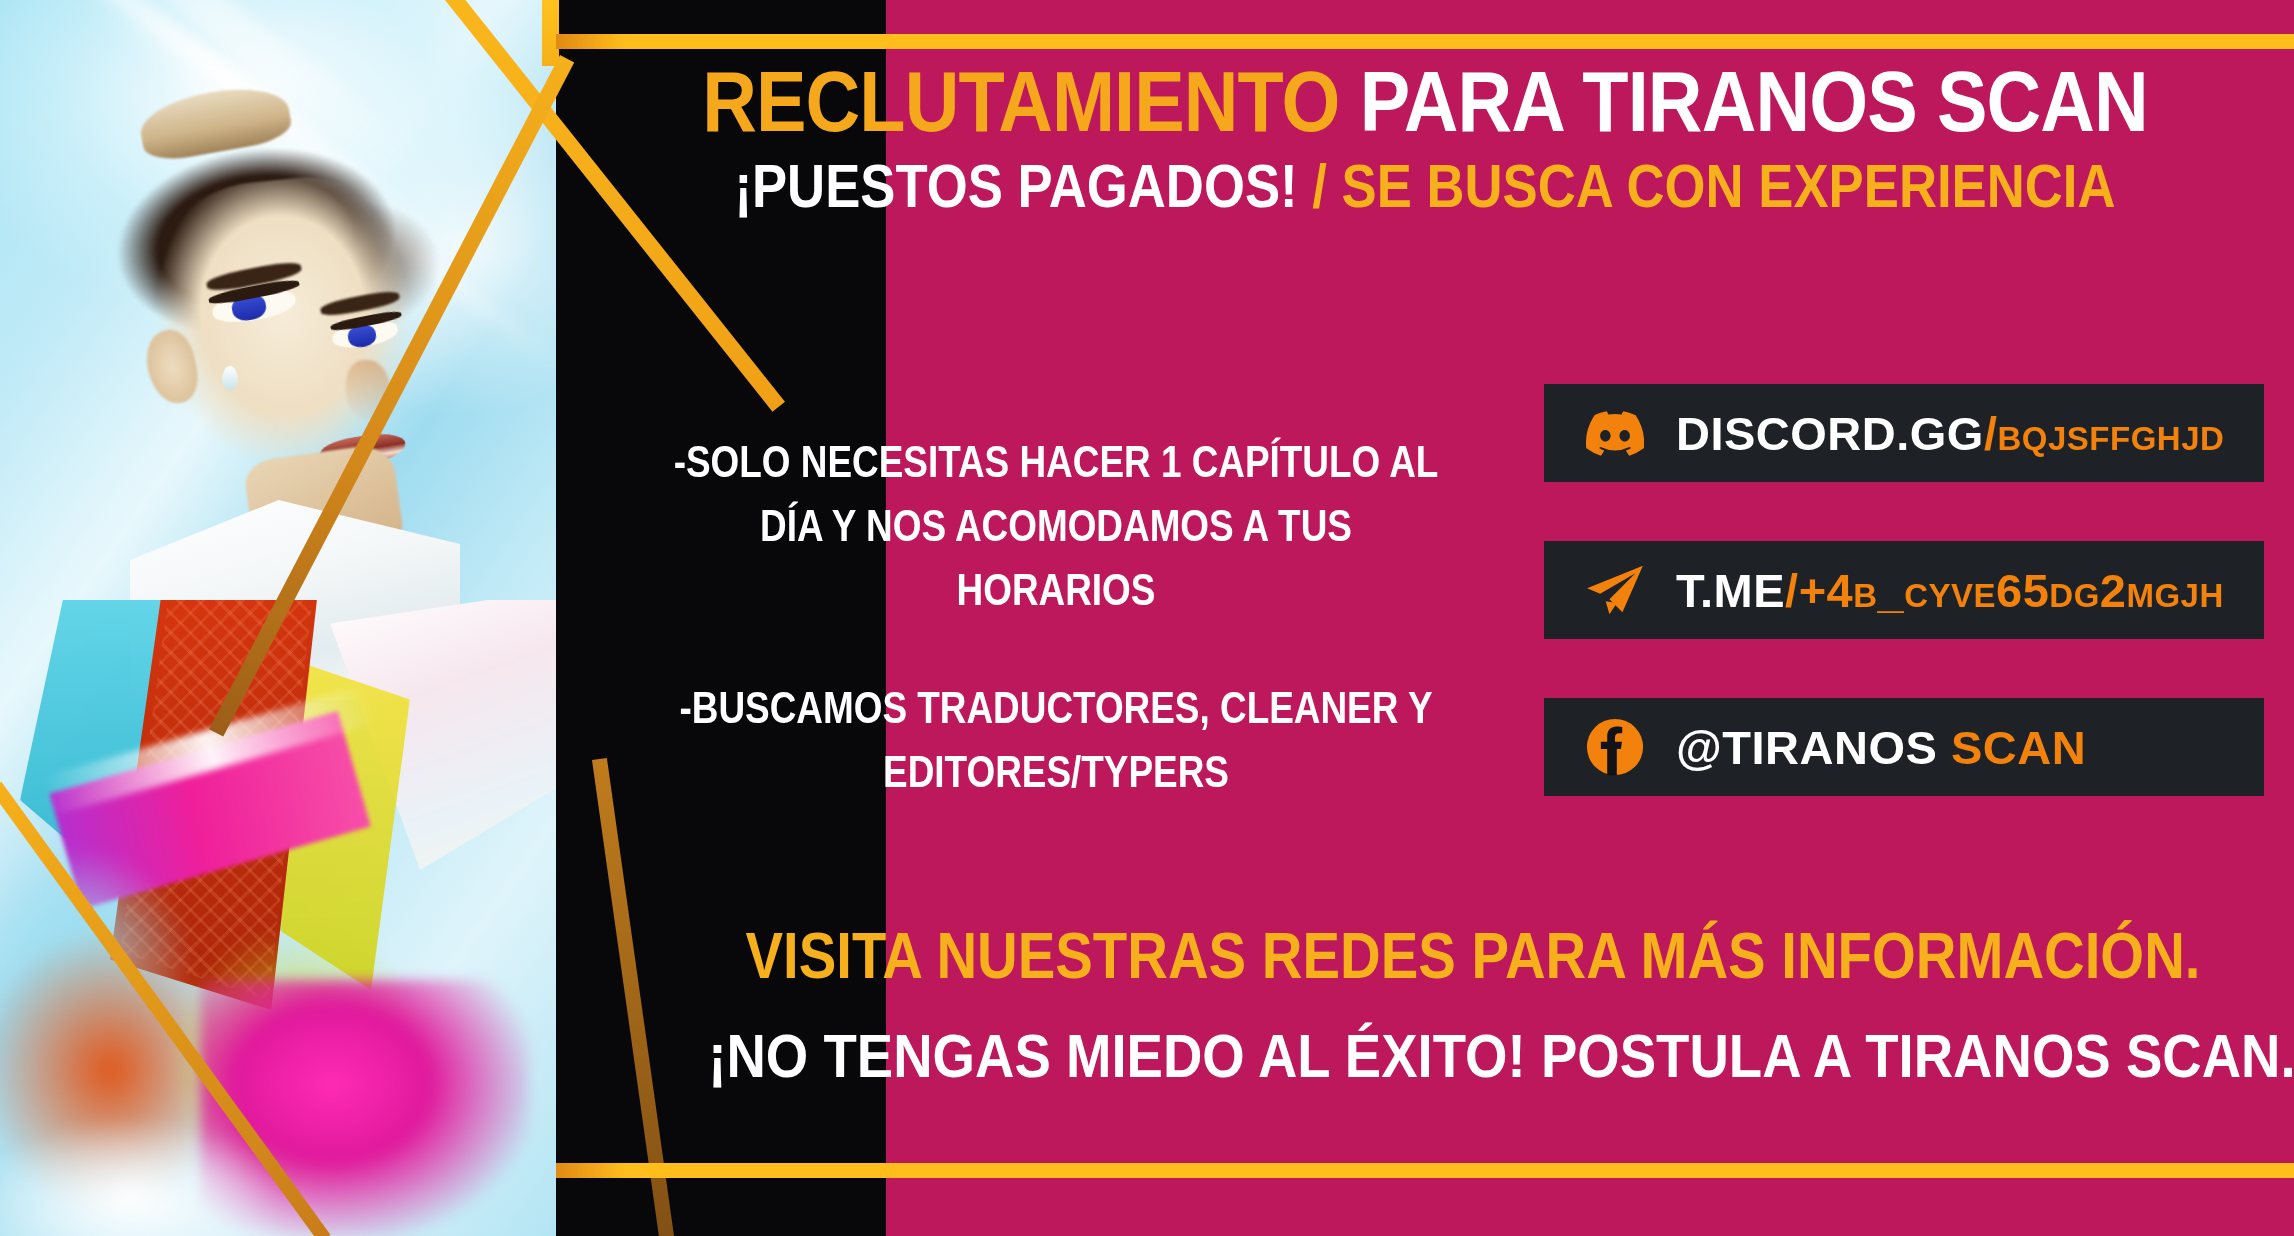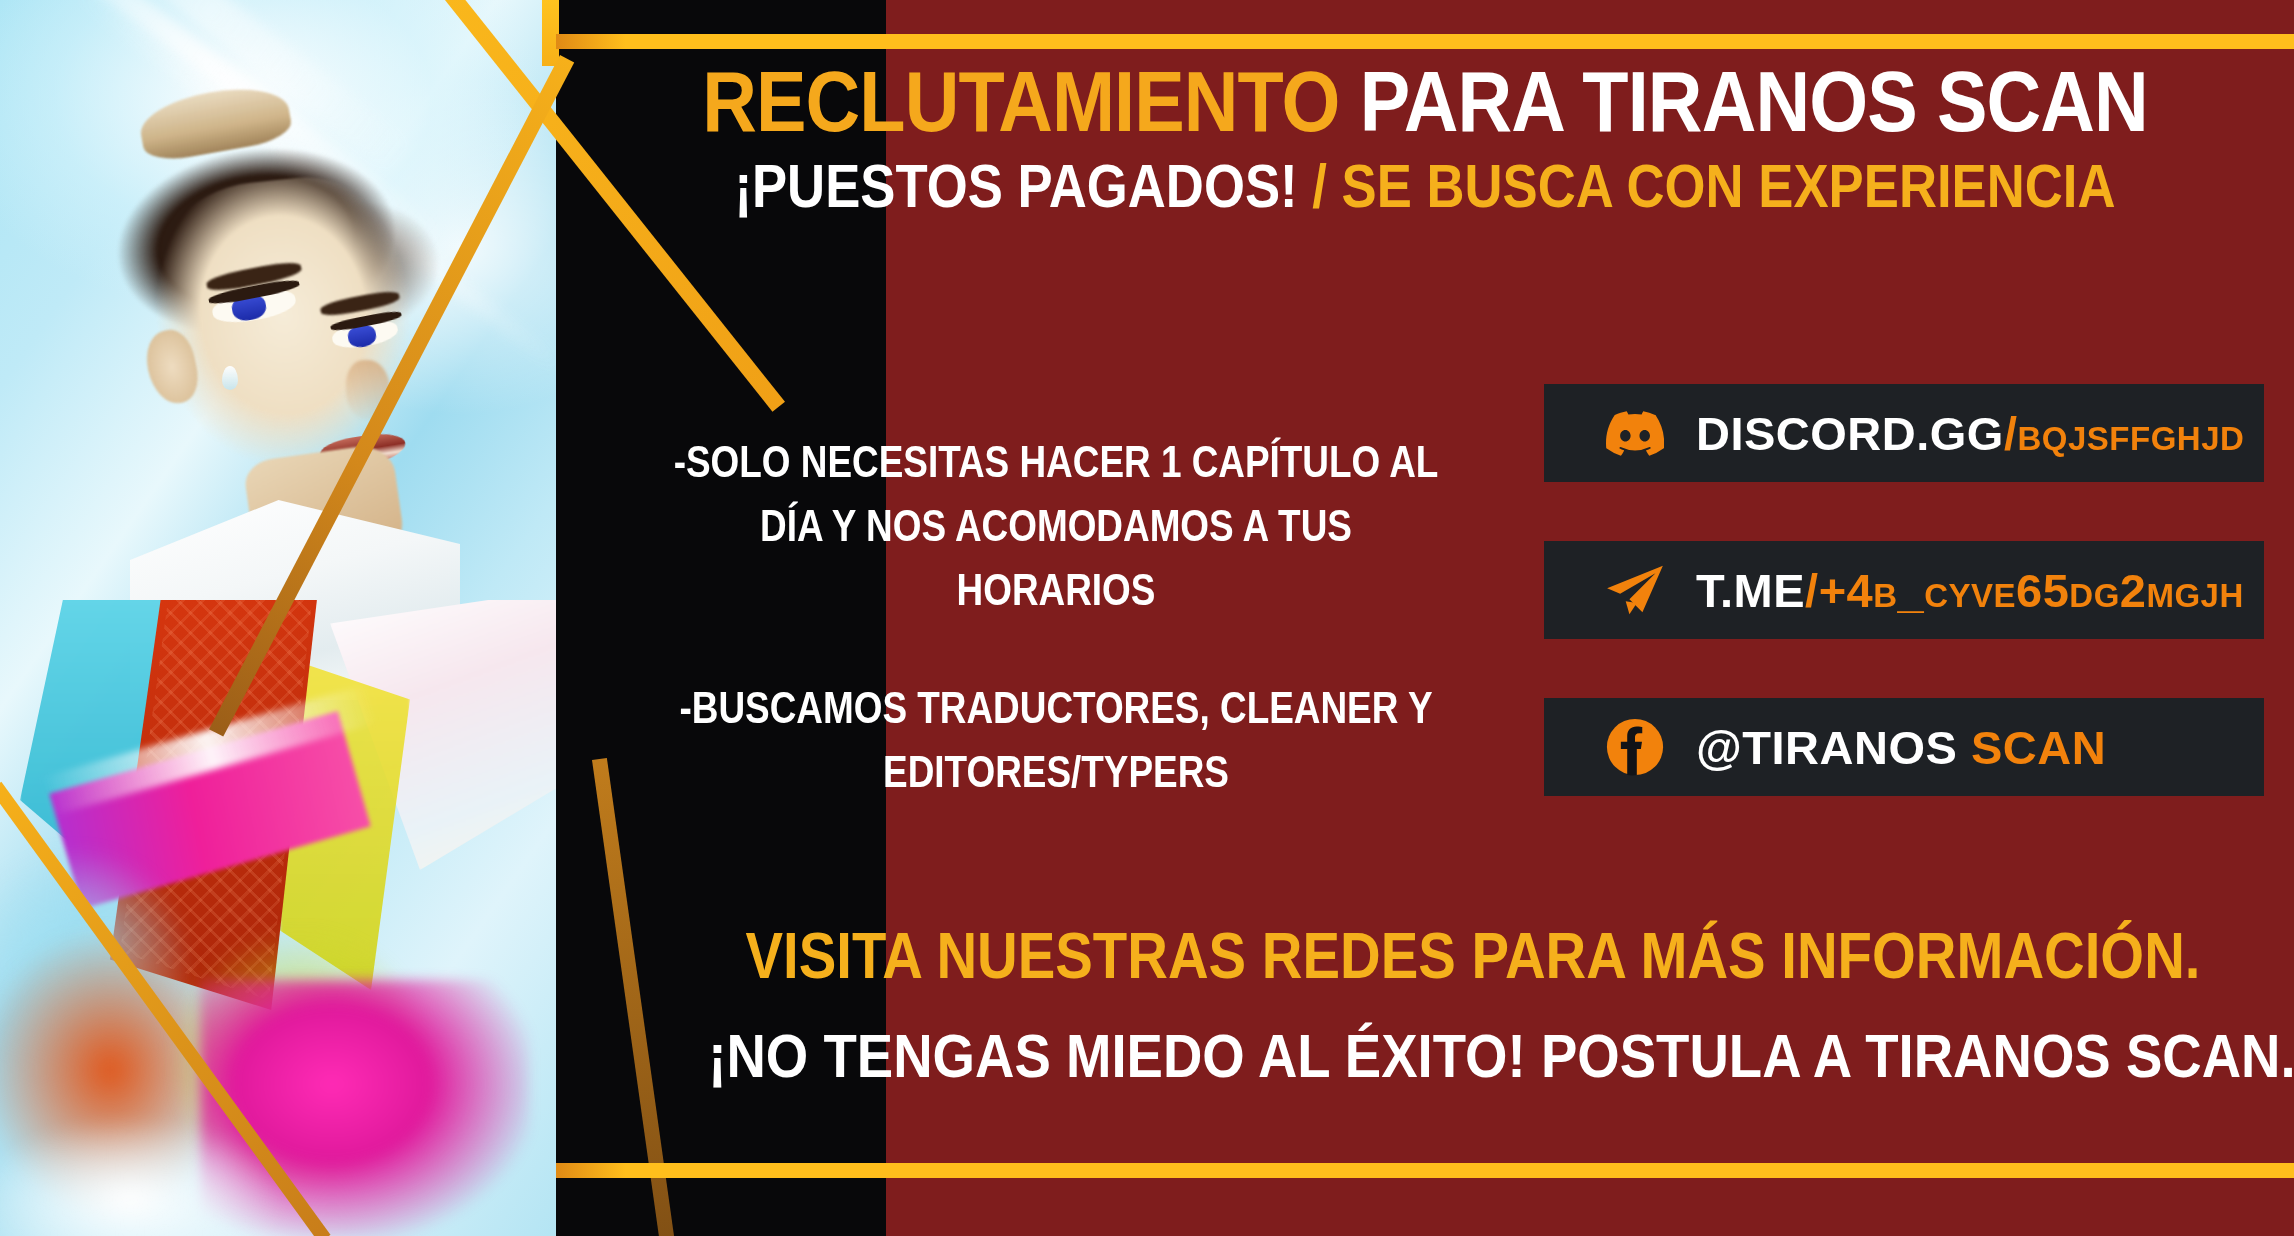--- a/index.html
+++ b/index.html
@@ -2,21 +2,21 @@
 <html><head>
 <meta charset="utf-8">
 <style>
   html,body{margin:0;padding:0;background:#000;}
   body{
     font-family:"Liberation Sans", sans-serif;
     width:2294px;height:1236px;overflow:hidden;
   }
   .banner{
     position:relative;width:2294px;height:1236px;
-    background:#7f1d1d;overflow:hidden;
+    background:#be185d;overflow:hidden;
   }
 
   
   .art-panel{
     position:absolute;left:0;top:0;width:640px;height:1236px;
     overflow:hidden;
   }
   .art-sky{
     position:absolute;inset:0;
     background:
@@ -256,21 +256,21 @@
     transform:scaleX(.82);transform-origin:center top;
   }
   .body-block p{margin:0 0 54px 0;}
   .body-block p:last-child{margin-bottom:0;}
 
   
   .contacts{position:absolute;left:988px;top:384px;width:720px;}
   .card{
     position:relative;height:98px;margin-bottom:59px;
     background:#1e2125;display:flex;align-items:center;
-    padding-left:60px;box-sizing:border-box;
+    padding-left:40px;box-sizing:border-box;
   }
   .card:last-child{margin-bottom:0;text-align:center;}
   .card-icon{
     width:62px;height:62px;flex:0 0 62px;margin-right:30px;
     display:flex;align-items:center;justify-content:center;
   }
   .card-text{
     font-weight:bold;font-size:47px;color:#ffffff;white-space:nowrap;
     letter-spacing:.5px;
   }

